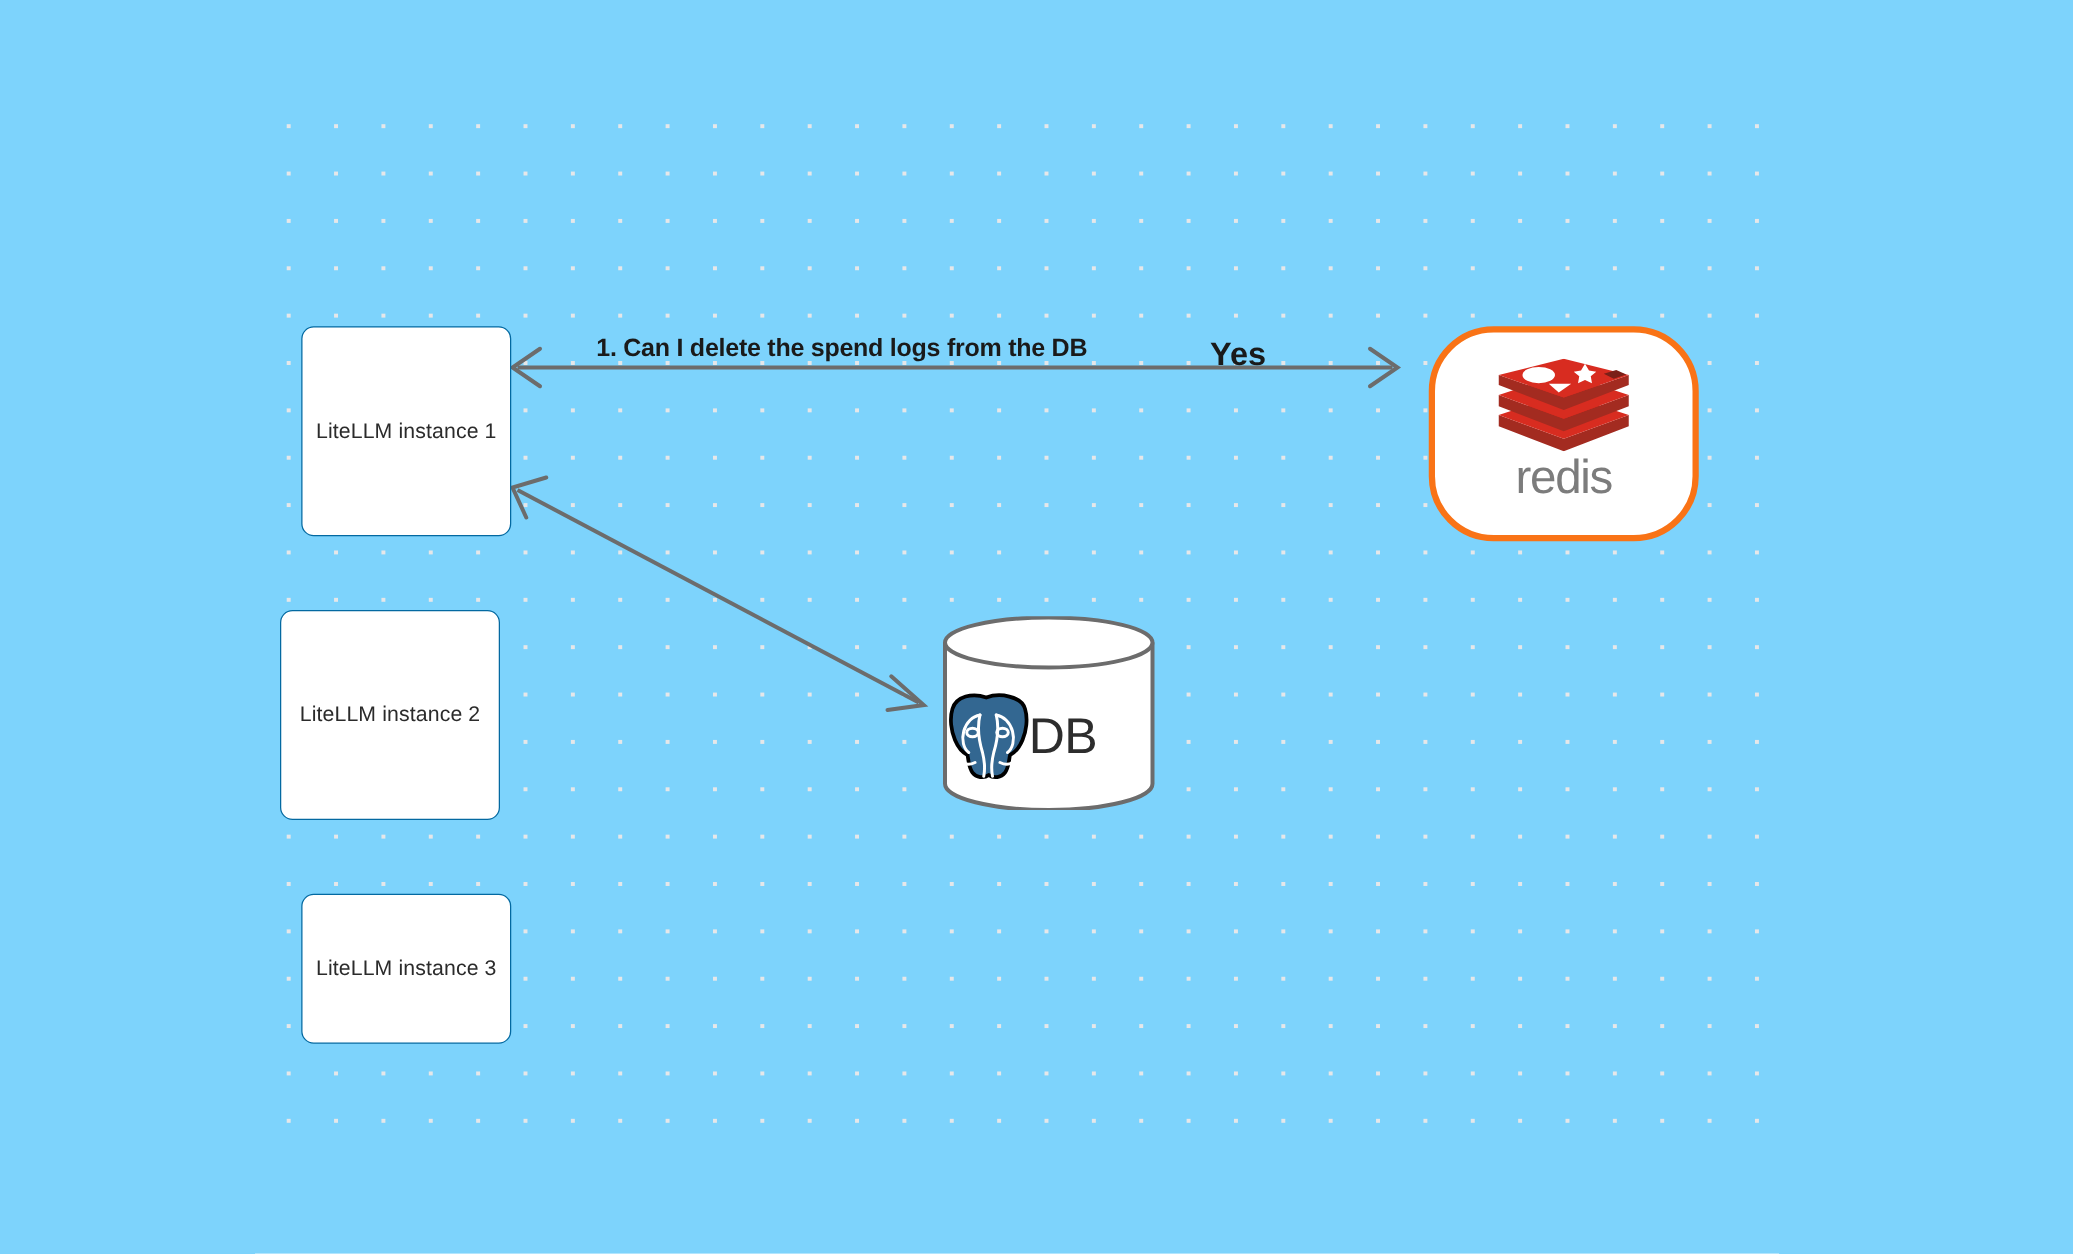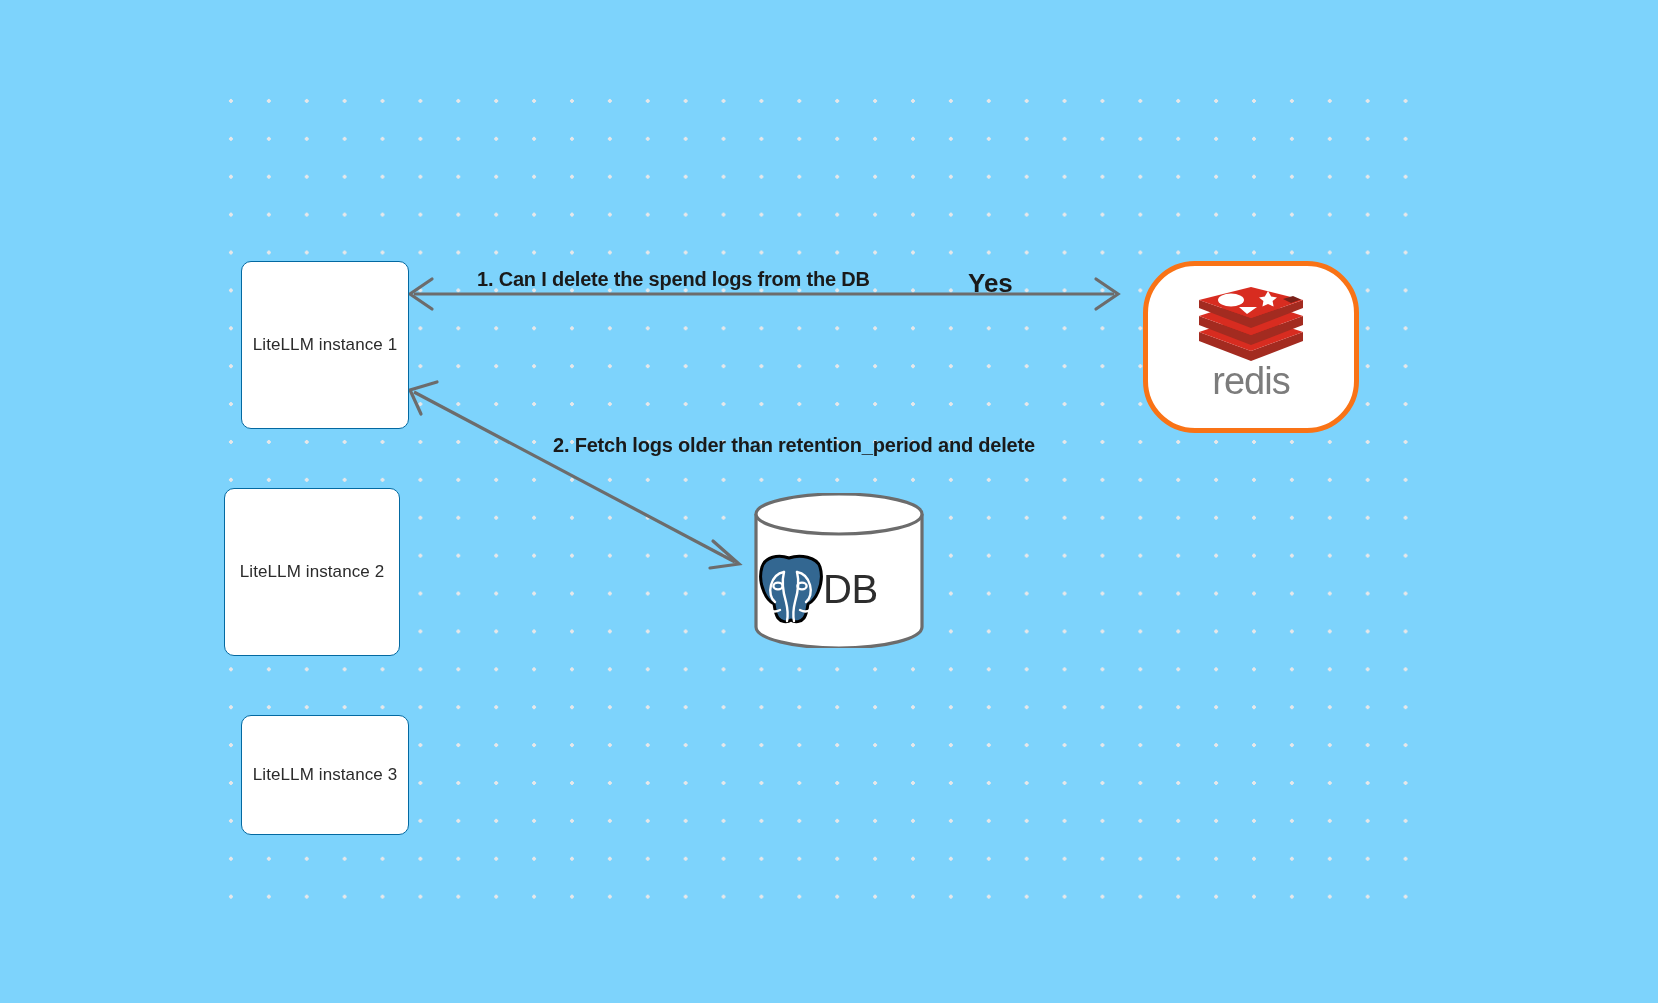--- a/index.html
+++ b/index.html
@@ -165,21 +165,20 @@
       <polyline points="437,382 410,390 421,414" fill="none" stroke="#6c6c6c" stroke-width="3.2" stroke-linecap="round" stroke-linejoin="miter"></polyline>
 
       <polyline points="713,541 739,564 710,568" fill="none" stroke="#6c6c6c" stroke-width="3.2" stroke-linecap="round" stroke-linejoin="miter"></polyline>
     </g>
   </svg>
 
   <div class="edge-label" id="label-step1">1.  Can I delete the spend logs from the DB</div>
 
   <div class="edge-label" id="label-yes">Yes</div>
 
-  <div class="edge-label" id="label-step2">2.  Fetch logs older than retention_period and delete</div>
 
   <div class="node-box" id="node-litellm-1">
     <span class="node-box-label">LiteLLM instance 1</span>
   </div>
 
   <div class="node-box" id="node-litellm-2">
     <span class="node-box-label">LiteLLM instance 2</span>
   </div>
 
   <div class="node-box" id="node-litellm-3">

